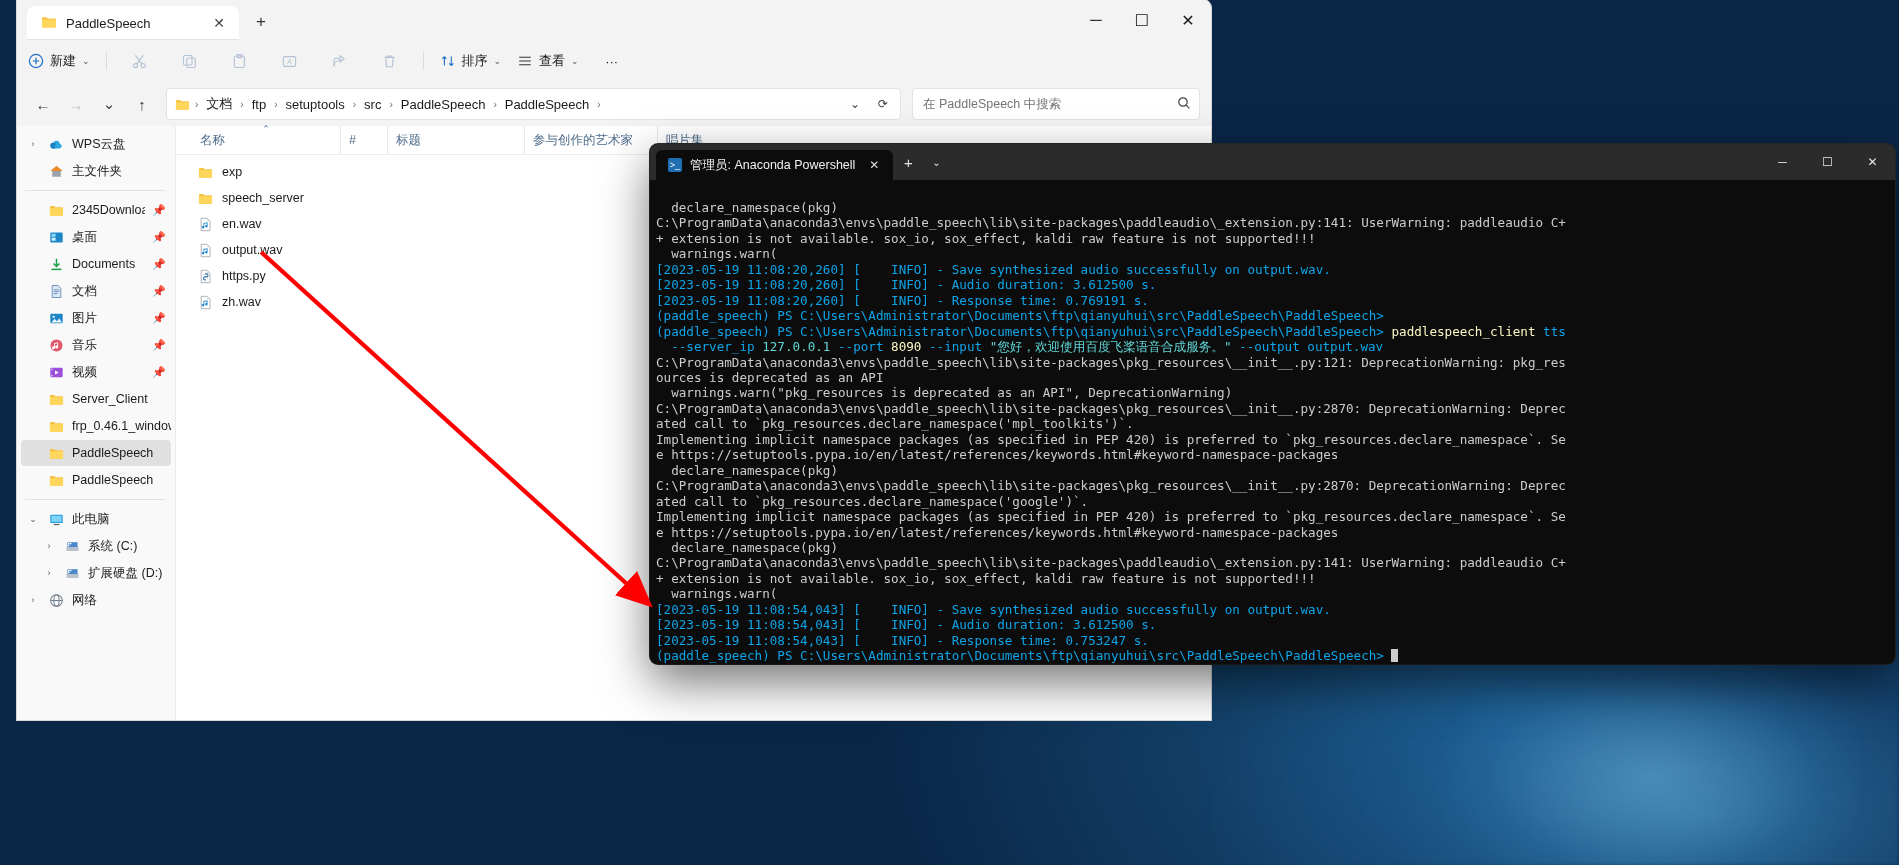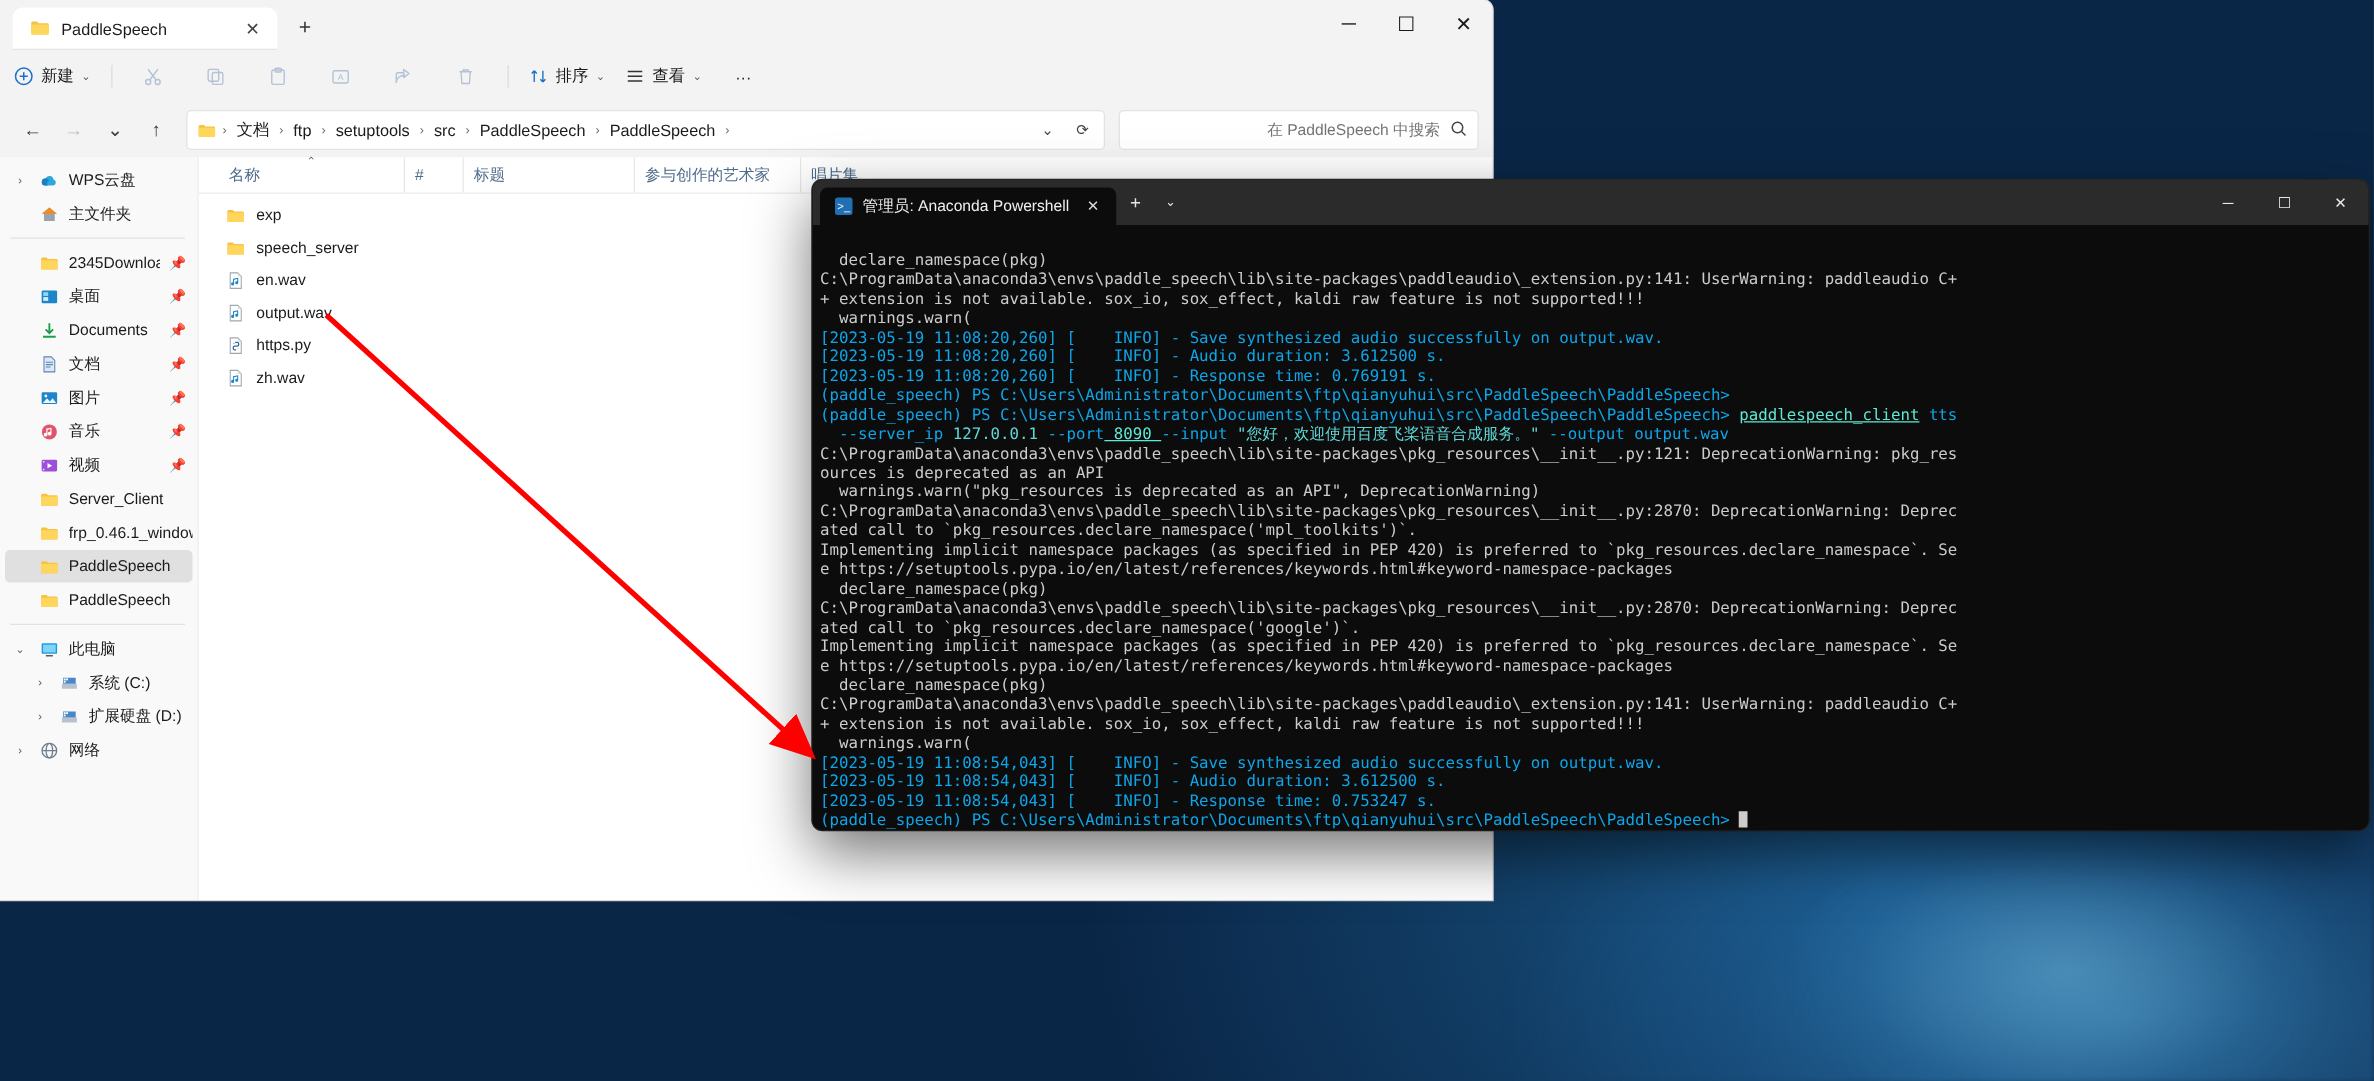--- a/index.html
+++ b/index.html
@@ -21,21 +21,21 @@
     filter:blur(2px);
   }
   #desktop .swirl2{
     position:absolute;right:40px;bottom:-40px;width:520px;height:320px;
     background:radial-gradient(ellipse 300px 180px at 60% 60%, rgba(140,210,245,.35) 0%, rgba(60,140,200,.10) 55%, rgba(0,0,0,0) 75%);
     filter:blur(3px);
   }
 
   
   #explorer{
-    position:absolute;left:0;top:0;width:1194px;height:720px;
+    position:absolute;left:17px;top:0;width:1194px;height:720px;
     background:#f3f3f3;border-radius:0 8px 0 0;overflow:hidden;
     box-shadow:0 0 0 1px #d8d8d8;
     display:flex;flex-direction:column;
   }
   .titlebar{height:40px;background:#f3f3f3;display:flex;align-items:flex-end;position:relative;flex:0 0 auto;}
   .tabstrip{display:flex;align-items:flex-end;height:40px;padding-left:10px;}
   .tab{
     height:34px;min-width:190px;background:#fff;border-radius:8px 8px 0 0;
     display:flex;align-items:center;gap:9px;padding:0 8px 0 14px;
     font-size:13px;color:#1b1b1b;box-shadow:0 -1px 0 #e4e4e4 inset;
@@ -65,21 +65,20 @@
   .crumbsep{color:#6b6b6b;font-size:10px;padding:0 1px;}
   .addr-right{display:flex;align-items:center;gap:2px;}
   .addr-ico{width:26px;height:26px;border-radius:4px;display:flex;align-items:center;justify-content:center;color:#444;font-size:12px;}
   .searchbox{
     width:270px;height:30px;background:#fff;border:1px solid #e2e2e2;border-radius:4px;
     display:flex;align-items:center;padding:0 8px;gap:6px;
   }
   .searchbox input{
     flex:1 1 auto;border:0;outline:0;font-size:12.5px;color:#3b82f6;background:transparent;
     font-family:"Liberation Sans","DejaVu Sans",sans-serif;
-    text-align:right;
   }
   .searchbox .mag{color:#444;font-size:13px;}
 
   .body{flex:1 1 auto;display:flex;min-height:0;background:#fff;}
   .sidebar{width:158px;flex:0 0 158px;background:#f9f9f9;border-right:1px solid #ececec;overflow:hidden;padding-top:4px;}
   .nav-item{height:26px;display:flex;align-items:center;gap:7px;padding-left:4px;font-size:12.5px;color:#1b1b1b;border-radius:4px;margin:1px 4px;}
   .nav-item.selected{background:#e0e0e0;}
   .nav-exp{width:16px;flex:0 0 16px;text-align:center;color:#555;font-size:9px;}
   .nav-ico{width:17px;flex:0 0 17px;display:flex;align-items:center;justify-content:center;}
   .nav-label{white-space:nowrap;overflow:hidden;text-overflow:clip;}
@@ -119,21 +118,21 @@
   .term-wc{margin-left:auto;display:flex;height:36px;}
   .term-wc div{width:45px;height:36px;display:flex;align-items:center;justify-content:center;color:#e8e8e8;font-size:12px;}
   .term-body{
     flex:1 1 auto;padding:20px 6px 6px 6px;overflow:hidden;
     font-family:"DejaVu Sans Mono","Liberation Mono",monospace;
     font-size:12.6px;line-height:15.45px;color:#ccc;white-space:pre-wrap;word-break:break-all;
   }
   .term-body .ln{min-height:15.45px;}
   .c-white{color:#0ea5e9;}
   .c-gray{color:#cccccc;}
-  .c-yellow{color:#5eead4;text-decoration:underline;}
+  .c-yellow{color:#fef9c3;}
   .c-cyan{color:#61d6d6;}
   .cursor{display:inline-block;width:7px;height:13px;background:#cccccc;vertical-align:-2px;}
 
   
   #arrow{position:absolute;left:255px;top:240px;width:410px;height:370px;pointer-events:none;}
 </style>
 </head>
 <body>
 
 <div id="desktop">

